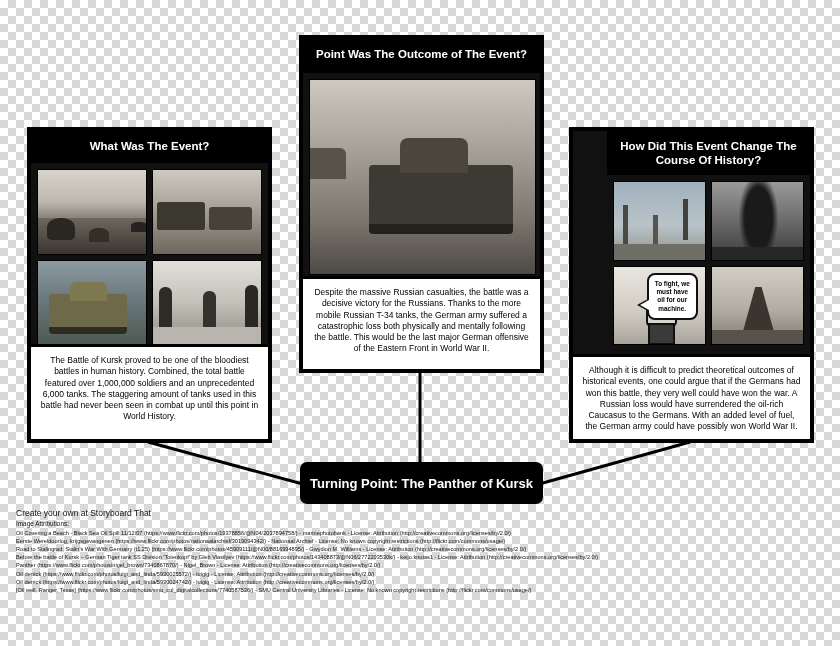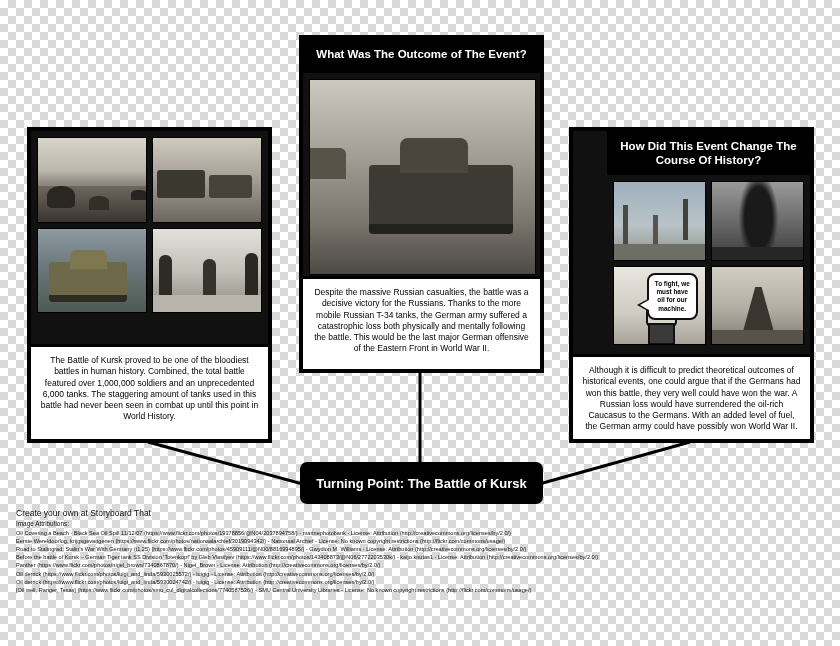--- a/index.html
+++ b/index.html
@@ -163,39 +163,40 @@
 
 <div class="board">
 
   <svg width="840" height="520" style="position:absolute;left:0;top:0;">
     <line x1="148" y1="442" x2="310" y2="486" stroke="#000" stroke-width="3"></line>
     <line x1="420" y1="372" x2="420" y2="462" stroke="#000" stroke-width="3"></line>
     <line x1="690" y1="442" x2="532" y2="486" stroke="#000" stroke-width="3"></line>
   </svg>
 
   <div class="card" style="left:28px;top:128px;width:243px;height:314px;">
+    <div class="card-title" style="font-size:11.5px;height:32px;">What Was The Event?</div>
     <div class="card-body grid2" style="height:188px;">
       <div class="pane">
           <div class="sky ph-beach"></div>
         </div>
       <div class="pane">
           <div class="sky ph-tanks"></div>
         </div>
       <div class="pane">
           <div class="sky ph-tankcolor"></div>
         </div>
       <div class="pane">
           <div class="sky ph-soldiers"></div>
         </div>
     </div>
     <div class="caption" style="position:absolute;left:-3px;right:-3px;bottom:-3px;height:98px;">The Battle of Kursk proved to be one of the bloodiest battles in human history. Combined, the total battle featured over 1,000,000 soldiers and an unprecedented 6,000 tanks. The staggering amount of tanks used in this battle had never been seen in combat up until this point in World History.</div>
   </div>
 
   <div class="card" style="left:300px;top:36px;width:243px;height:336px;">
-    <div class="card-title" style="font-size:11.5px;height:34px;">What Was The Outcome of The Event?</div>
+    <div class="card-title" style="font-size:11.5px;height:34px;">Point Was The Outcome of The Event?</div>
     <div class="card-body" style="height:206px;">
       <div class="pane" style="width:100%;height:100%;">
         <div class="sky ph-maintank"></div>
       </div>
     </div>
     <div class="caption" style="position:absolute;left:-3px;right:-3px;bottom:-3px;height:96px;">Despite the massive Russian casualties, the battle was a decisive victory for the Russians. Thanks to the more mobile Russian T-34 tanks, the German army suffered a catastrophic loss both physically and mentally following the battle. This would be the last major German offensive of the Eastern Front in World War II.</div>
   </div>
 
   <div class="card" style="left:570px;top:128px;width:243px;height:314px;padding-left:34px;">
     <div class="card-title" style="font-size:11.5px;height:44px;display:flex;align-items:center;justify-content:center;">How Did This Event Change The Course Of History?</div>
@@ -218,21 +219,21 @@
         <div class="bubble">To fight, we must have oil for our machine.</div>
       </div>
       <div class="pane">
           <div class="sky ph-derrick"></div>
         </div>
     </div>
     <div class="caption" style="position:absolute;left:-3px;right:-3px;bottom:-3px;height:88px;">Although it is difficult to predict theoretical outcomes of historical events, one could argue that if the Germans had won this battle, they very well could have won the war. A Russian loss would have surrendered the oil-rich Caucasus to the Germans. With an added level of fuel, the German army could have possibly won World War II.</div>
   </div>
 
   <div class="bottom-card" style="left:300px;top:462px;width:243px;height:42px;">
-    <span>Turning Point: The Battle of Kursk</span>
+    <span>Turning Point: The Panther of Kursk</span>
   </div>
 </div>
 
 <div class="footer">
   <div class="footer-promo">Create your own at Storyboard That</div>
   <div class="footer-heading">Image Attributions:</div>
   <div class="footer-line">Oil Covering a Beach - Black Sea Oil Spill 11/12/07 (https://www.flickr.com/photos/19378856/@N04/2037894758/) - marinephotobank - License: Attribution (http://creativecommons.org/licenses/by/2.0/)</div>
   <div class="footer-line">Eerste Wereldoorlog, krijgsgevangenen (https://www.flickr.com/photos/nationaalarchief/3019094342/) - Nationaal Archief - License: No known copyright restrictions (http://flickr.com/commons/usage/)</div>
   <div class="footer-line">Road to Stalingrad: Stalin's War With Germany (t1.25) (https://www.flickr.com/photos/45909111/@N00/8816994895/) - Gwydion M. Williams - License: Attribution (http://creativecommons.org/licenses/by/2.0/)</div>
   <div class="footer-line">Before the battle of Kursk – German Tiger tank SS Division 'Totenkopf' by Gleb Vlasilyev (https://www.flickr.com/photos/143408873/@N06/2772203530k/) - keijo.knutas1 - License: Attribution (http://creativecommons.org/licenses/by/2.0/)</div>

